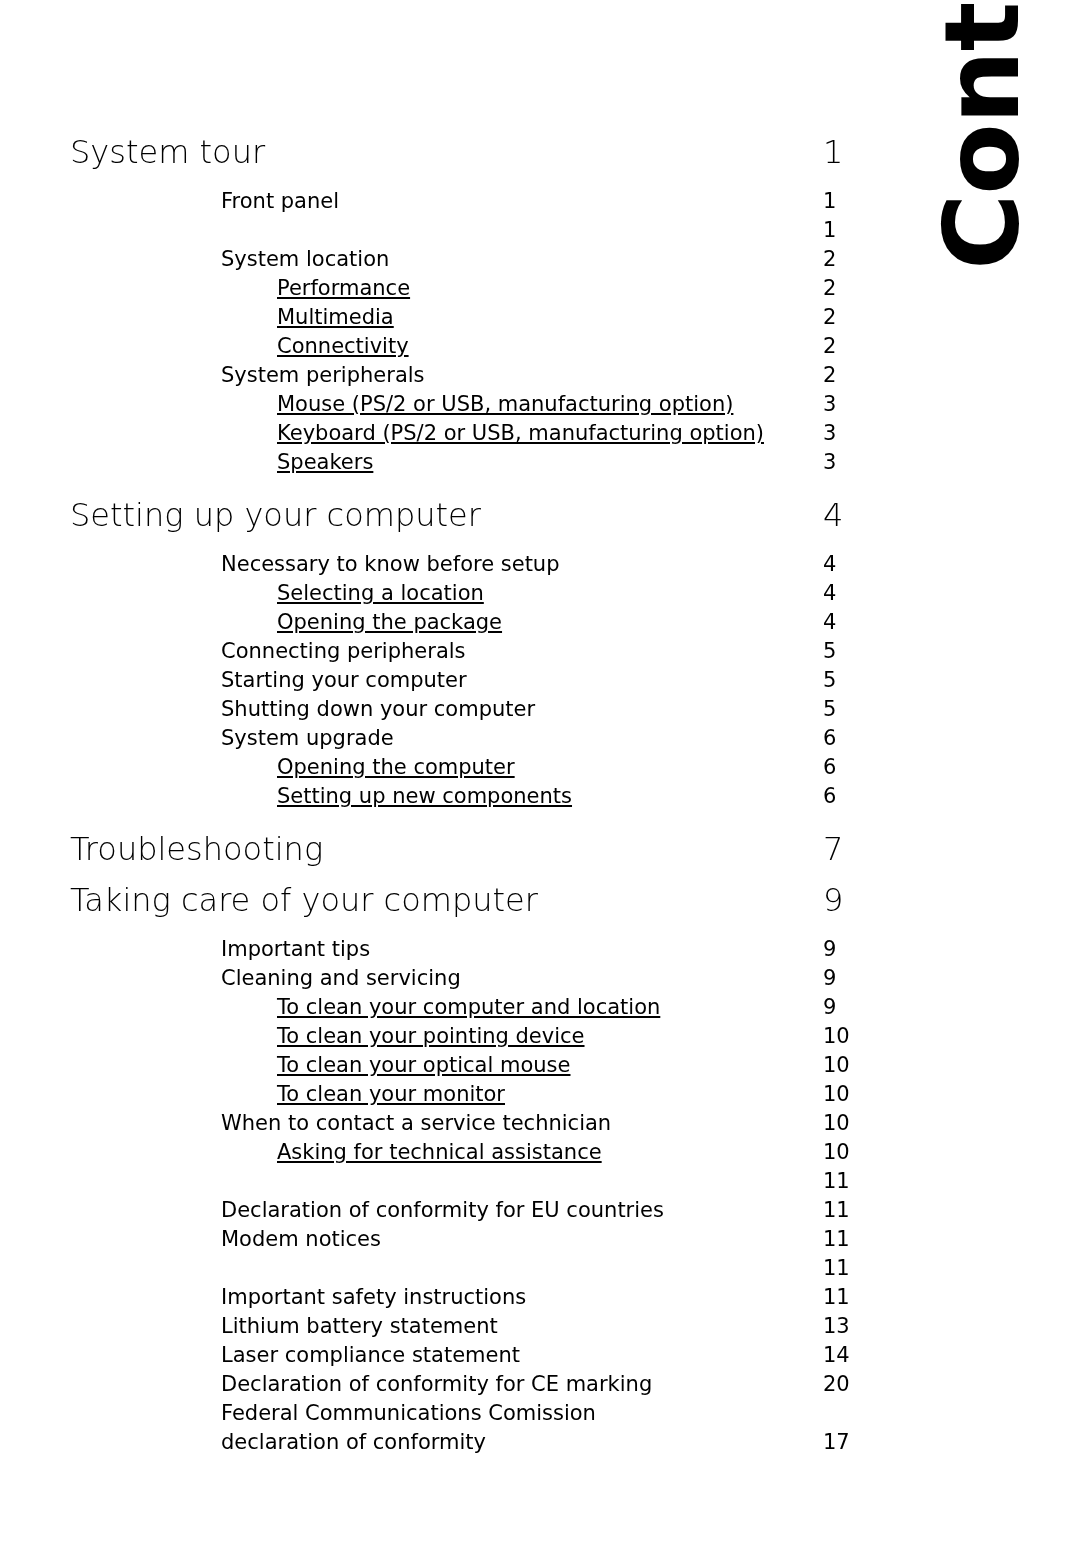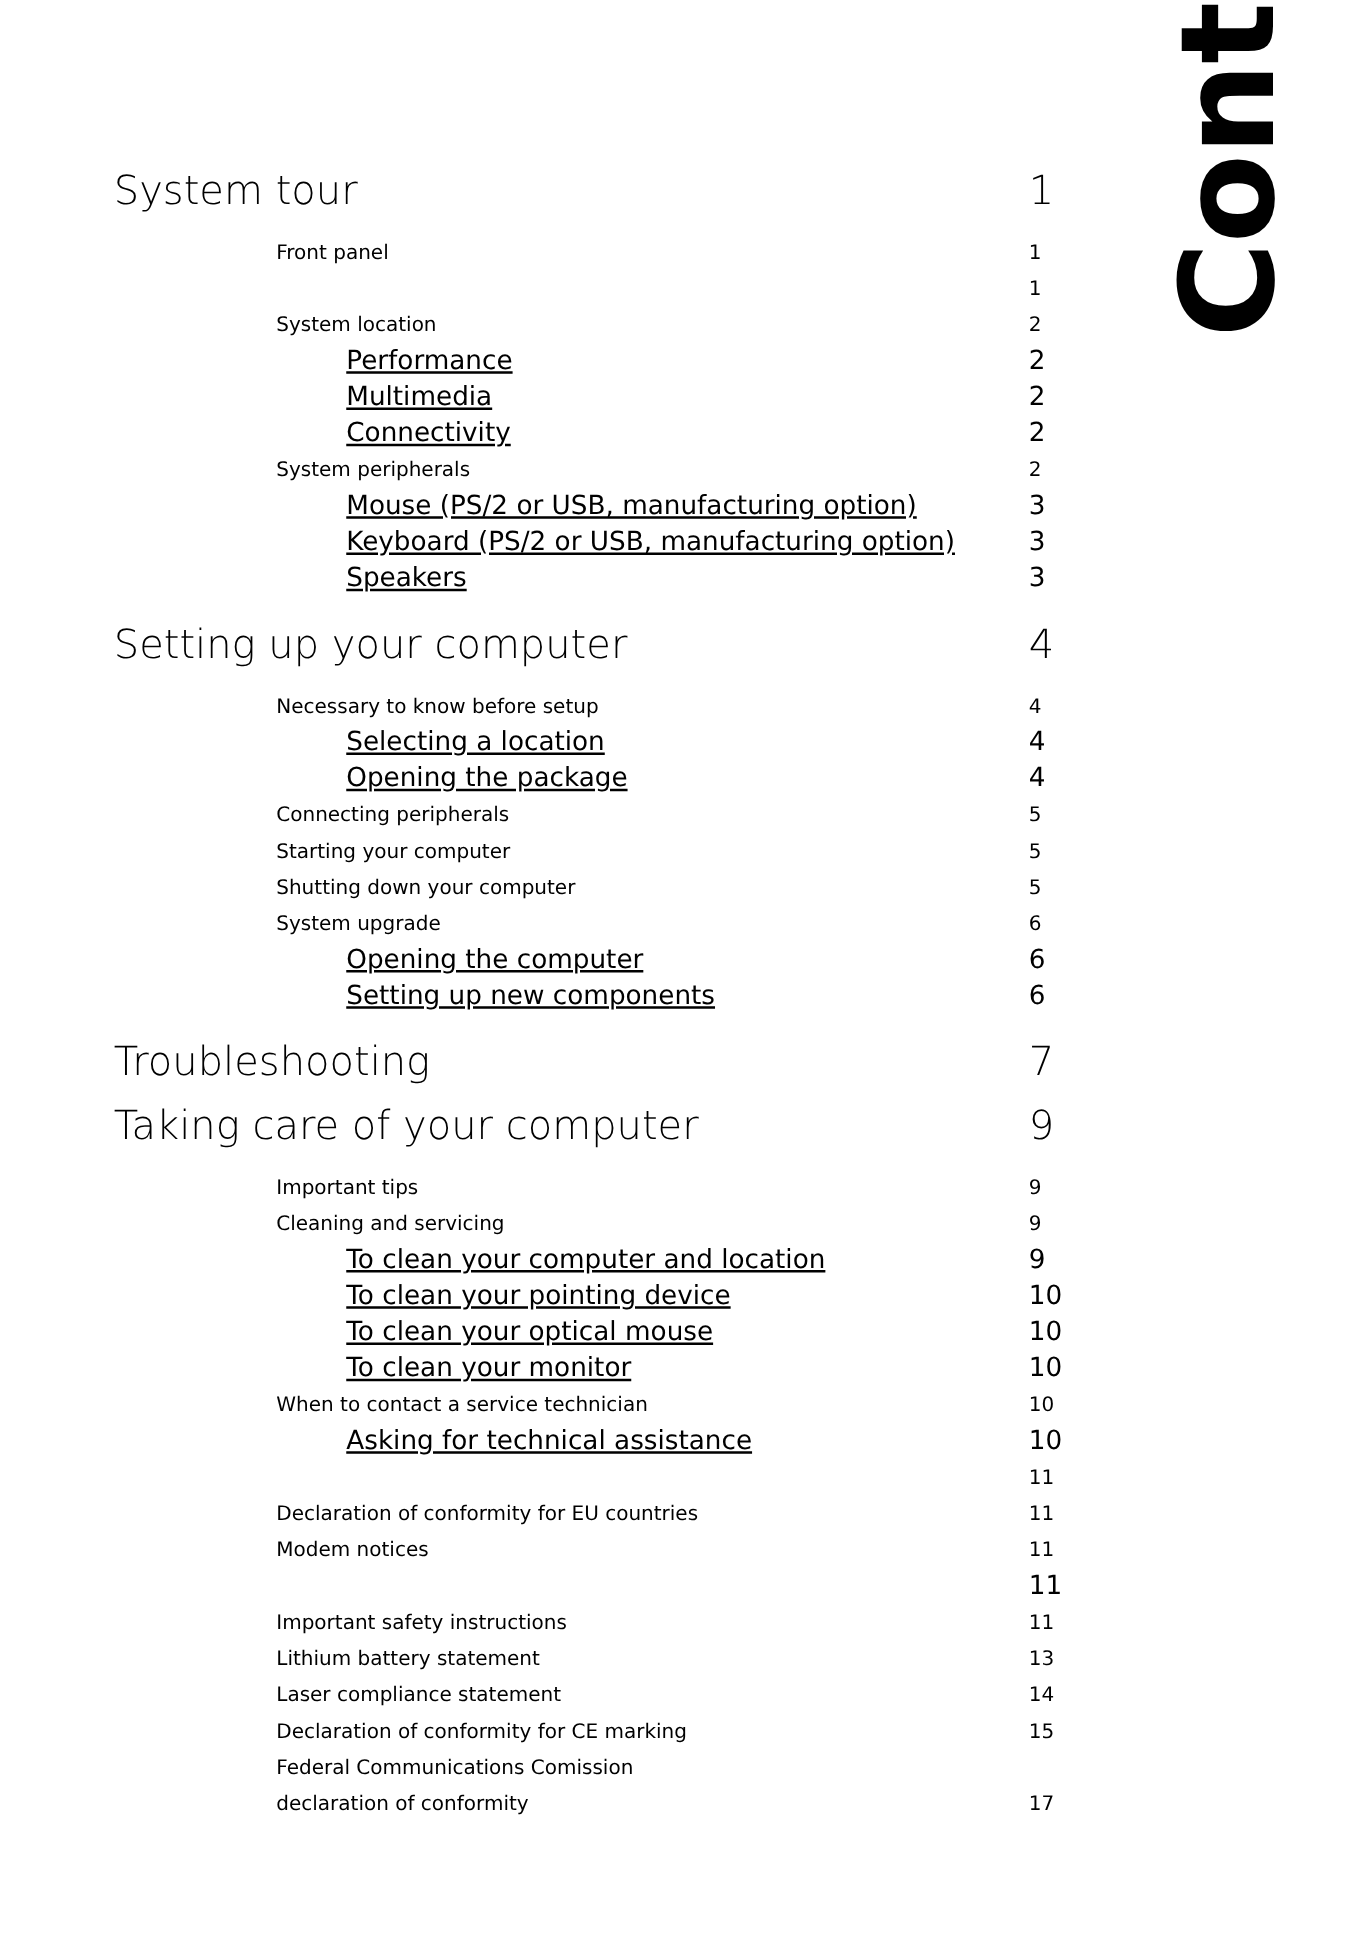--- a/index.html
+++ b/index.html
@@ -63,31 +63,31 @@
   }
 
   
   .row.heading {
     height: 51px;
     font-size: 32px;
     font-weight: 300;
     line-height: 51px;
   }
   .row.heading .label {
-    padding-left: 91px;
+    padding-left: 70px;
   }
   .row.heading .page {
     line-height: 51px;
     font-weight: 300;
   }
 
   
   .row.lvl1 {
     height: 29px;
-    font-size: 16px;
+    font-size: 21px;
     font-weight: 400;
     line-height: 29px;
   }
   .row.lvl1 .label {
     padding-left: 221px;
   }
   .row.lvl1 .page {
     line-height: 29px;
   }
 
@@ -161,17 +161,17 @@
       <div class="row lvl2"><span class="label">To clean your monitor</span><span class="page">10</span></div>
       <div class="row lvl1"><span class="label">When to contact a service technician</span><span class="page">10</span></div>
       <div class="row lvl2"><span class="label">Asking for technical assistance</span><span class="page">10</span></div>
       <div class="row lvl1"><span class="page">11</span></div>
       <div class="row lvl1"><span class="label">Declaration of conformity for EU countries</span><span class="page">11</span></div>
       <div class="row lvl1"><span class="label">Modem notices</span><span class="page">11</span></div>
       <div class="row lvl2"><span class="page">11</span></div>
       <div class="row lvl1"><span class="label">Important safety instructions</span><span class="page">11</span></div>
       <div class="row lvl1"><span class="label">Lithium battery statement</span><span class="page">13</span></div>
       <div class="row lvl1"><span class="label">Laser compliance statement</span><span class="page">14</span></div>
-      <div class="row lvl1"><span class="label">Declaration of conformity for CE marking</span><span class="page">15</span></div>
+      <div class="row lvl1"><span class="label">Declaration of conformity for CE marking</span><span class="page">20</span></div>
       <div class="row lvl1 cont"><span class="label">Federal Communications Comission</span><span class="page"></span></div>
       <div class="row lvl1"><span class="label">declaration of conformity</span><span class="page">17</span></div>
     </div>
 </div>
 
 </body></html>

